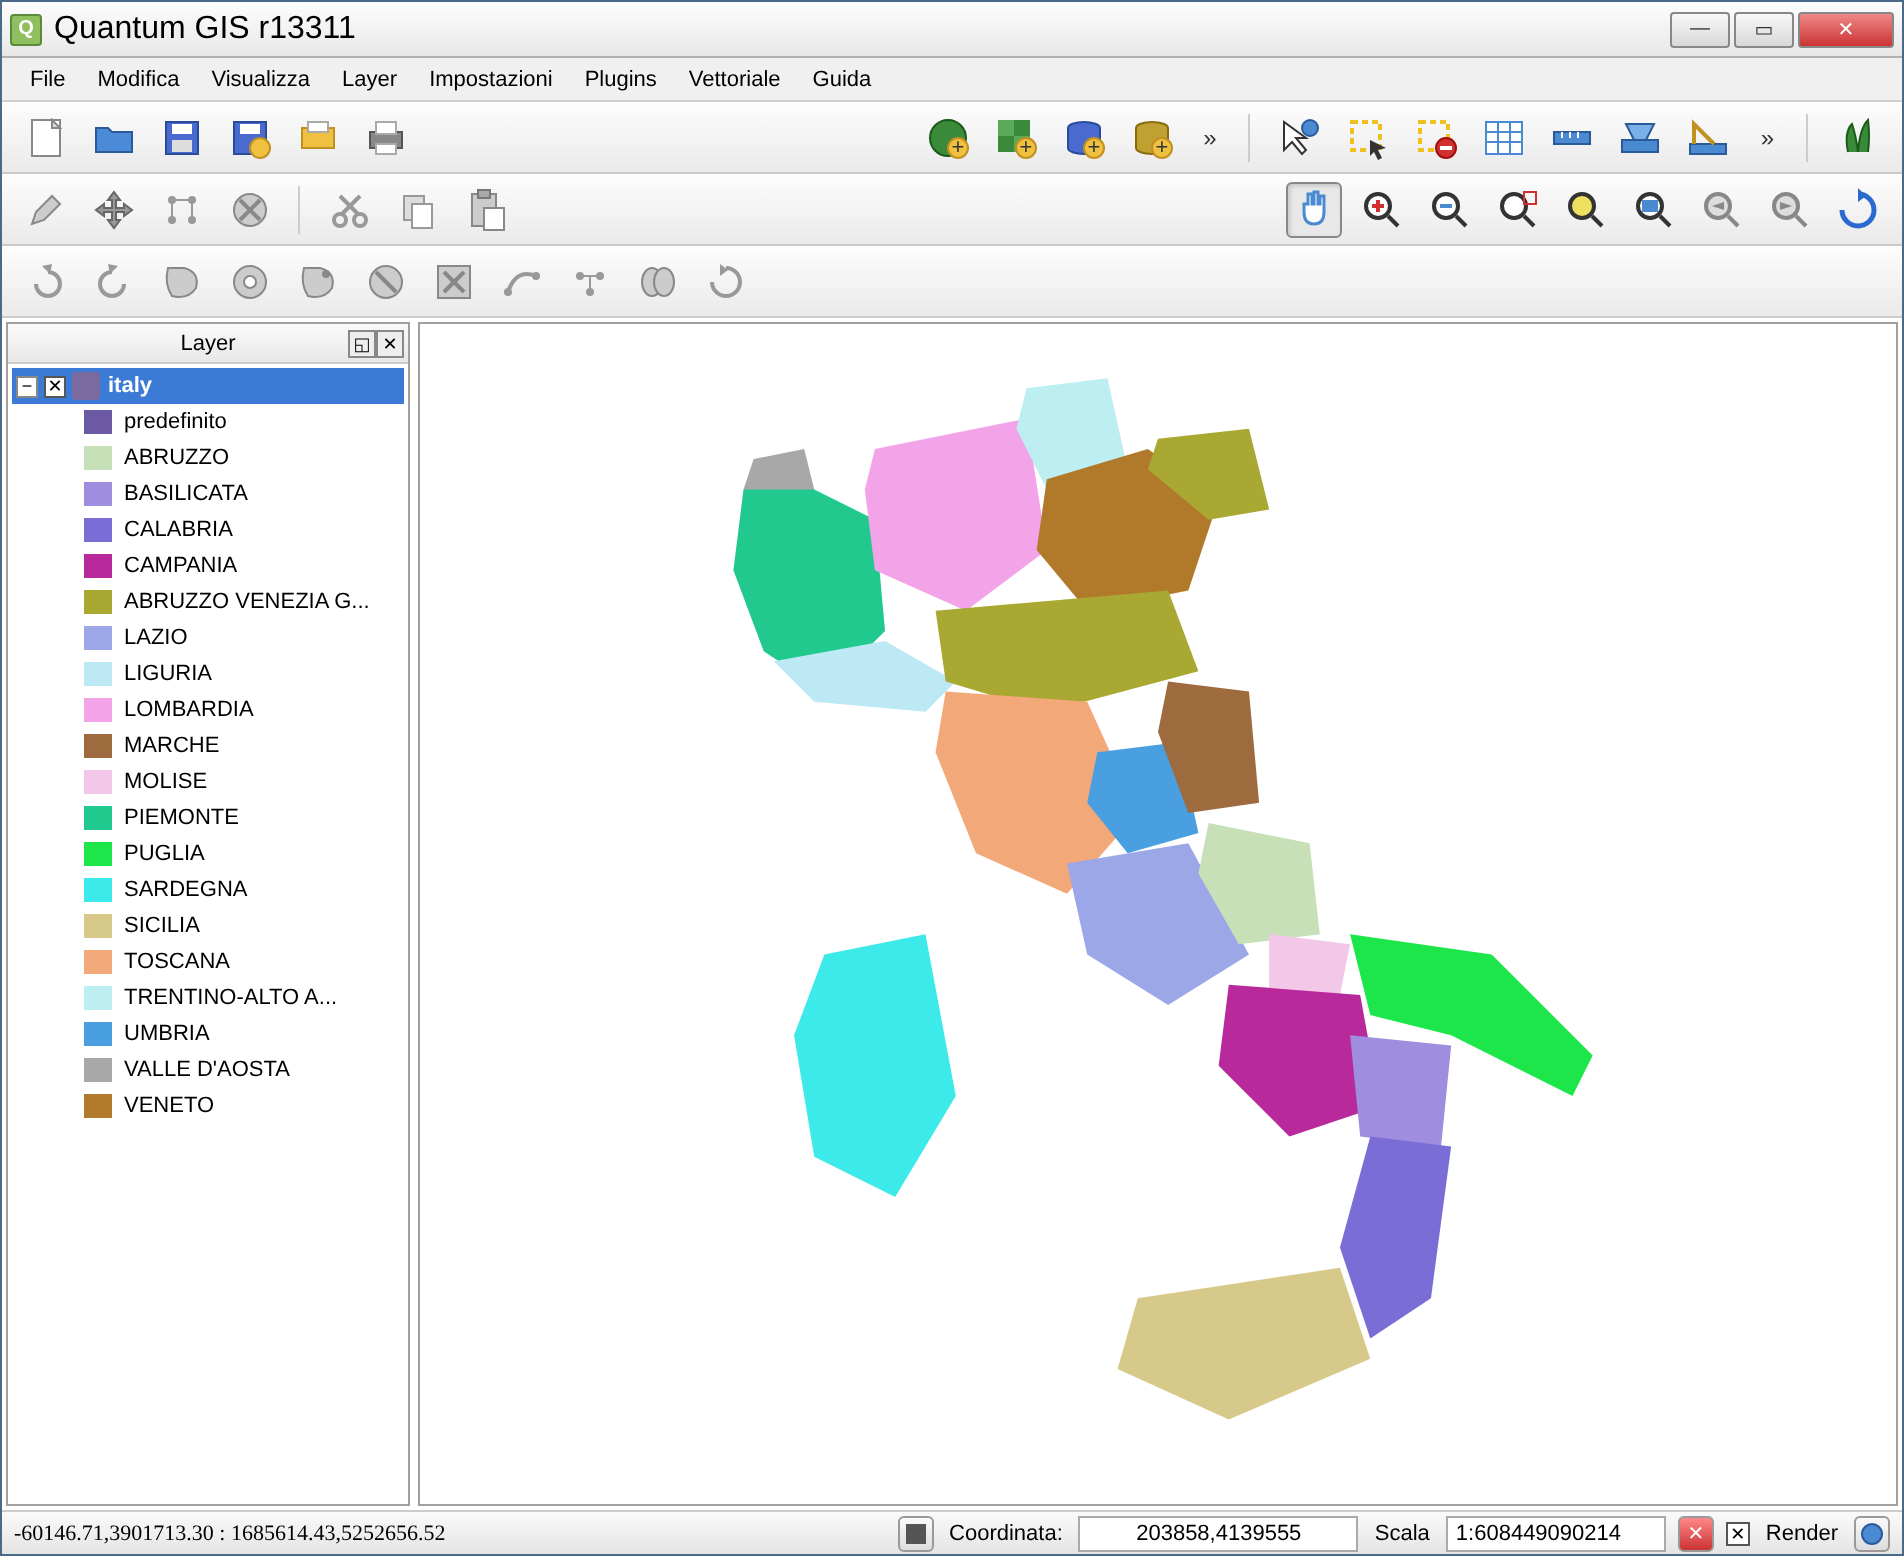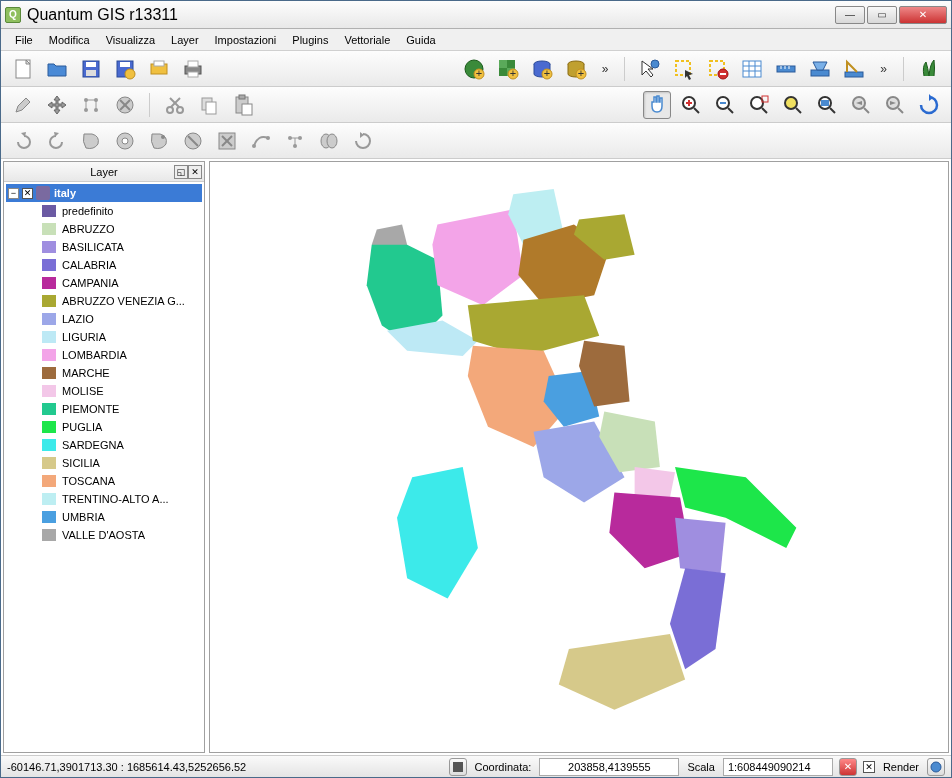--- a/index.html
+++ b/index.html
@@ -31,21 +31,21 @@
 .layer-root .chk { width:11px; height:11px; border:1px solid #555; background:#fff; color:#000; font-size:9px; line-height:9px; text-align:center; margin-right:3px;}
 .layer-root .root-icon { width:14px; height:14px; background:#7a6aa0; margin-right:4px; border-radius:2px;}
 .layer-item { display:flex; align-items:center; padding:1px 0 1px 36px; height:18px; white-space:nowrap; overflow:hidden; text-overflow:ellipsis;}
 .layer-item .swatch { width:14px; height:12px; margin-right:6px; flex-shrink:0;}
 .map-canvas { flex:1; border:1px solid #a0a0a0; margin:2px; background:#fff; position:relative; overflow:hidden;}
 .status { height: 22px; background: linear-gradient(#fafafa,#e4e4e4); border-top:1px solid #ccc; display:flex; align-items:center; padding:0 6px; gap:6px;}
 .status .stat-box { border:1px solid #aaa; background:#fff; padding:1px 4px; height:18px; display:flex; align-items:center;}
 .status .stat-label { padding:0 2px;}
 .status .coord-box { flex:0 0 140px; text-align:left;}
 .status .scale-box { flex:0 0 110px;}
-.status-left { flex:1; }
+.status-left { flex:1;font-family:Liberation Serif, serif; }
 .small-icon-btn { width:18px; height:18px; border:1px solid #999; border-radius:3px; background:linear-gradient(#fafafa,#ddd); display:flex; align-items:center; justify-content:center; cursor:pointer; font-size:10px;}
 
 svg { display:block; }
 </style>
 </head>
 <body>
 
 <div class="titlebar">
   <div class="app-icon">Q</div>
   <span class="title">Quantum GIS r13311</span>
@@ -471,20 +471,24 @@
             <div class="swatch" style="background: rgb(189, 238, 242);"></div>
             <span>TRENTINO-ALTO A...</span>
           </div>
           <div class="layer-item">
             <div class="swatch" style="background: rgb(74, 159, 224);"></div>
             <span>UMBRIA</span>
           </div>
           <div class="layer-item">
             <div class="swatch" style="background: rgb(168, 168, 168);"></div>
             <span>VALLE D'AOSTA</span>
+          </div>
+          <div class="layer-item">
+            <div class="swatch" style="background: rgb(176, 122, 42);"></div>
+            <span>VENETO</span>
           </div>
         </div>
     </div>
   </div>
   <div class="map-canvas">
     <svg width="100%" height="100%" viewBox="0 0 730 560">
 
       <path d="M165 55 L190 50 L195 70 L175 80 L160 70 Z" fill="#a8a8a8"></path>
 
       <path d="M160 70 L195 70 L225 85 L230 140 L200 170 L170 150 L155 110 Z" fill="#22c98f"></path>

